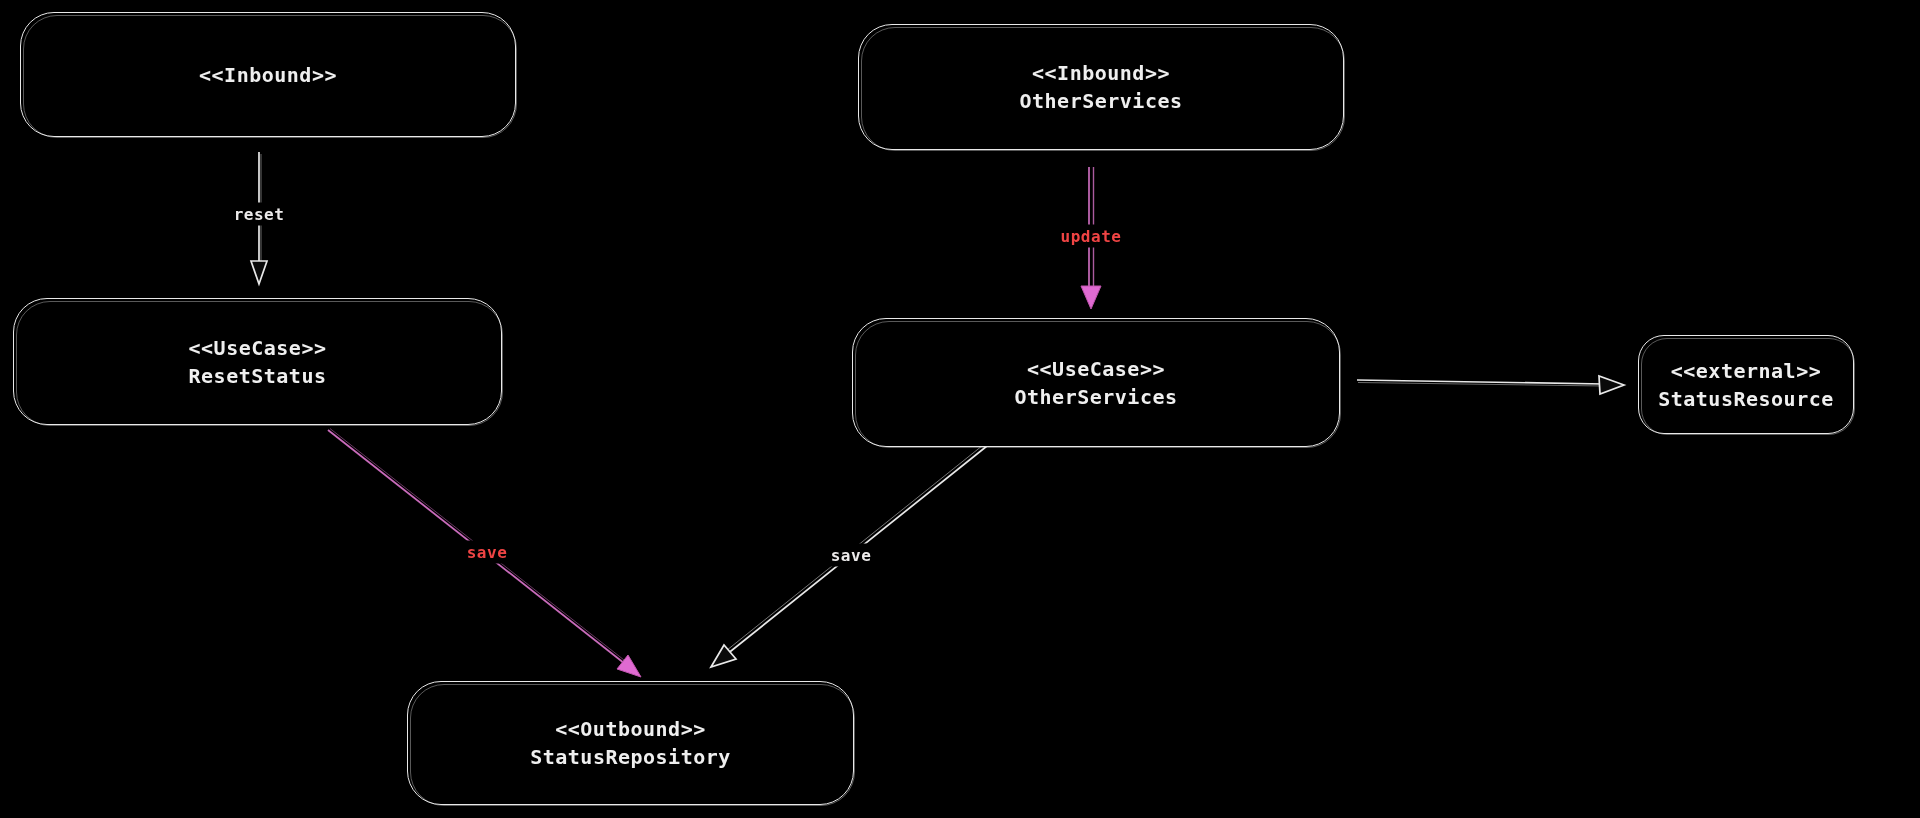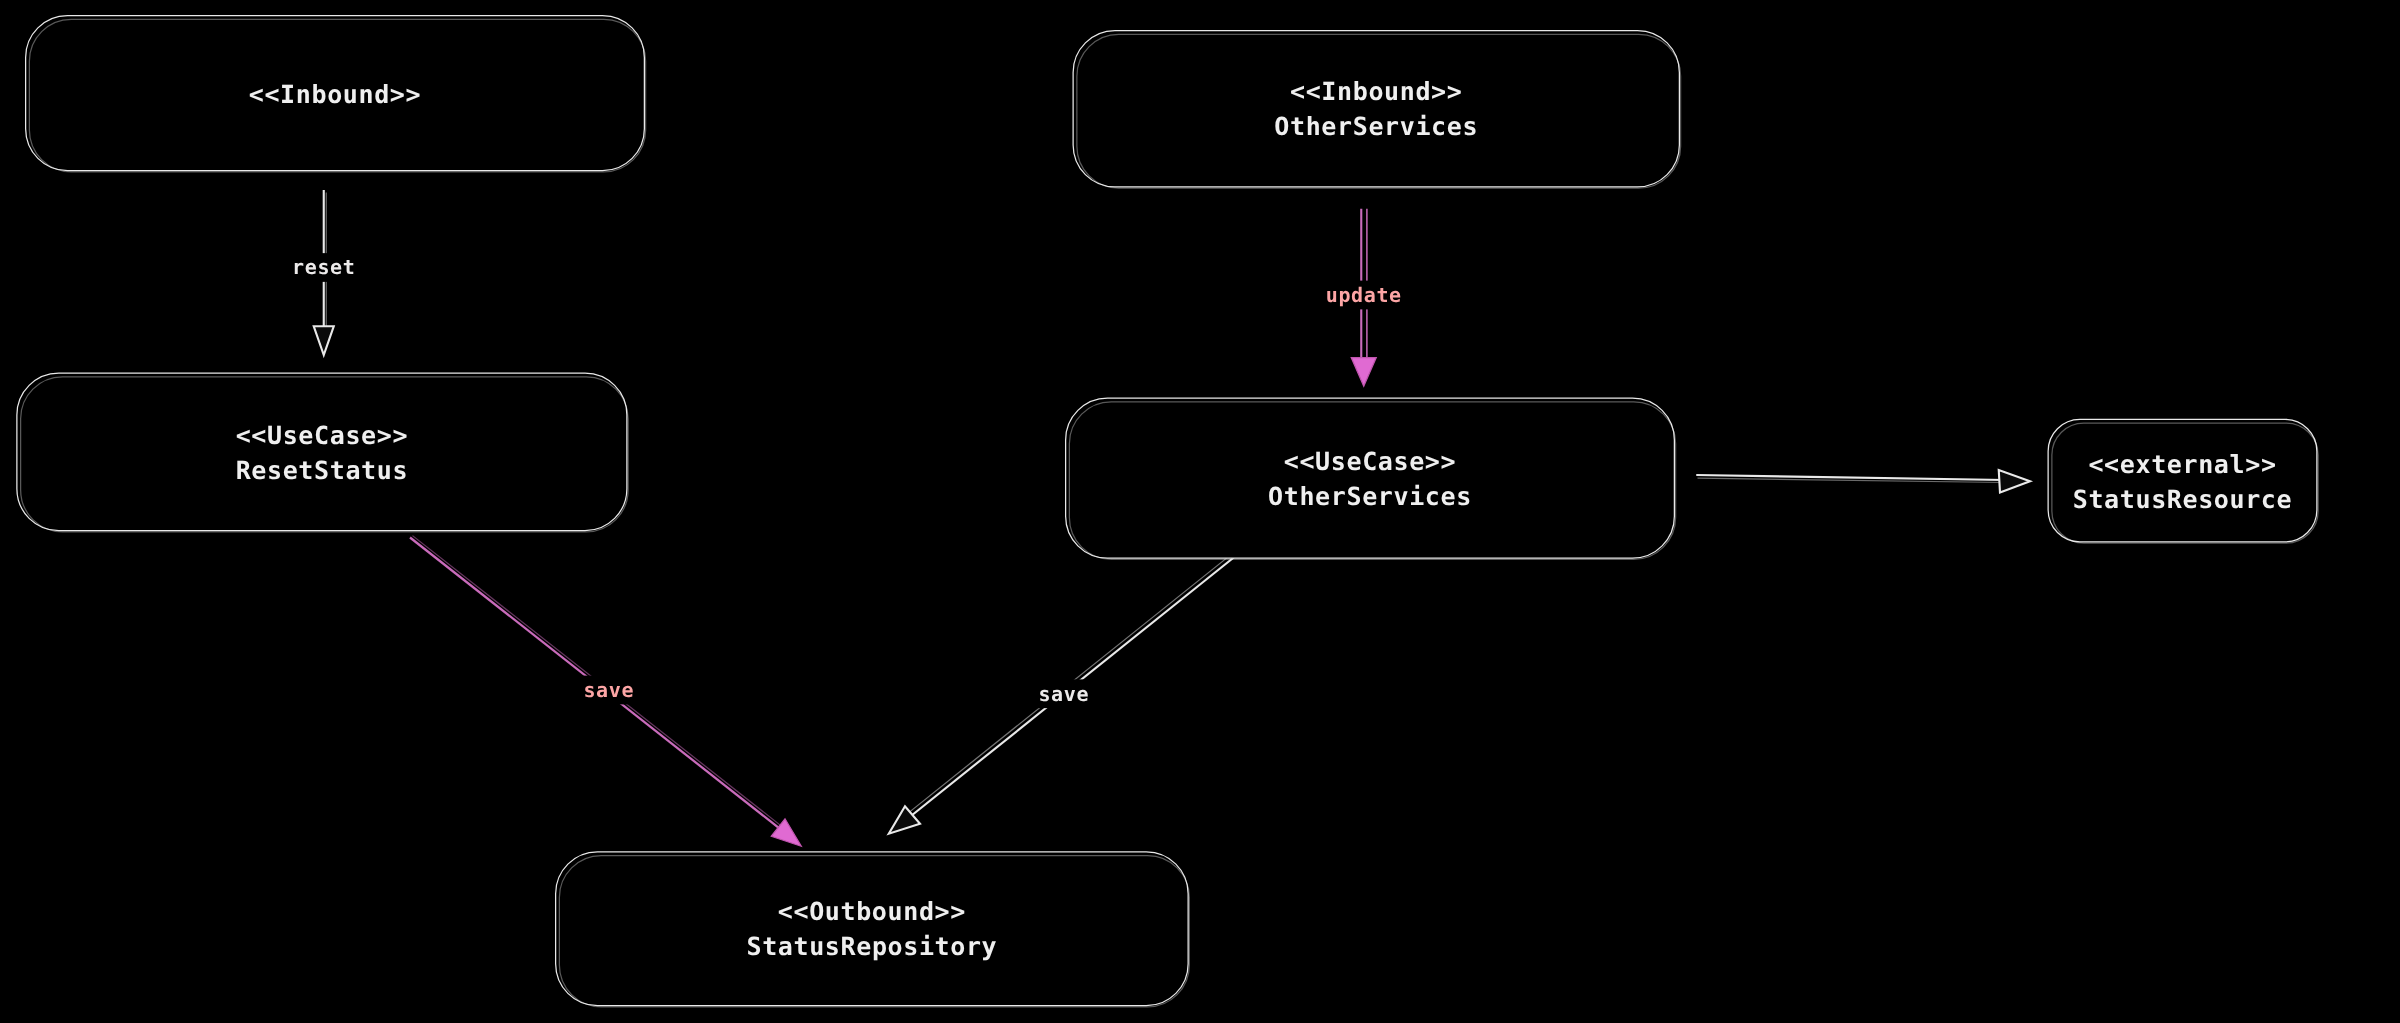--- a/index.html
+++ b/index.html
@@ -30,35 +30,35 @@
   .node::before{
     content:"";position:absolute;inset:2px -2px -2px 2px;
     border:1px solid rgba(233,233,233,.38);
     border-radius:inherit;pointer-events:none;
   }
   #node-reset-status-event-listener{left:20px;top:12px;width:496px;height:125px;}
   #node-status-resource{left:858px;top:24px;width:486px;height:126px;}
   #node-reset-status{left:13px;top:298px;width:489px;height:127px;}
   #node-status-service{left:852px;top:318px;width:488px;height:129px;}
   #node-other-services{left:1638px;top:335px;width:216px;height:99px;border-radius:26px;}
-  #node-status-repository{left:407px;top:681px;width:507px;height:124px;margin-left:37px;}
+  #node-status-repository{left:407px;top:681px;width:447px;height:124px;}
   
   #edges{position:absolute;left:0;top:0;z-index:1;}
   .edge-label{
     position:absolute;
     transform:translate(-50%,-50%);
     background:#000;
     padding:2px 9px;
     font-size:16px;font-weight:bold;
     letter-spacing:.5px;
     z-index:3;
     white-space:nowrap;
   }
   .edge-label.white{color:#eceaea;}
-  .edge-label.pink{color:#fca5a5;}
+  .edge-label.pink{color:#ef4444;}
   #label-reset{left:259px;top:214px;}
   #label-update{left:1091px;top:236px;}
   #label-save-pink{left:487px;top:552px;}
   #label-save-white{left:851px;top:555px;}
 </style>
 </head>
 <body>
 
 <div id="canvas">
 

